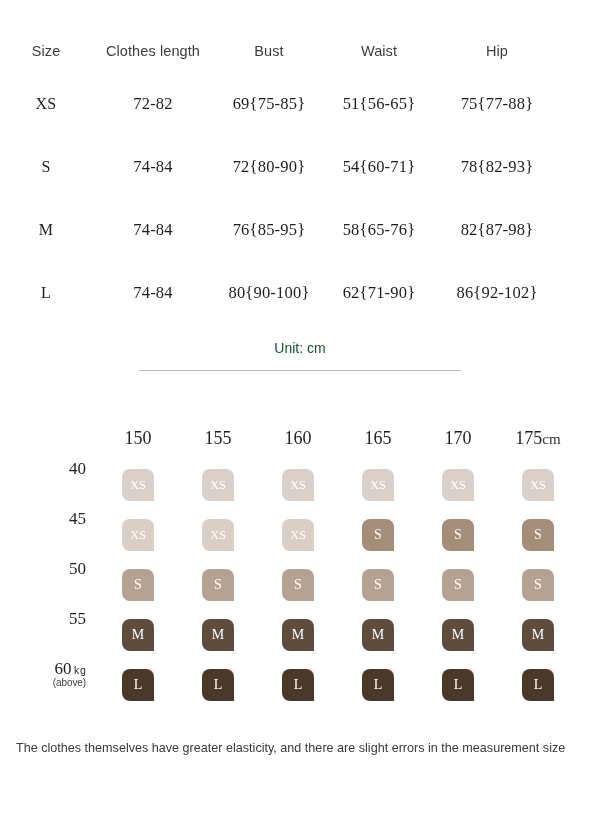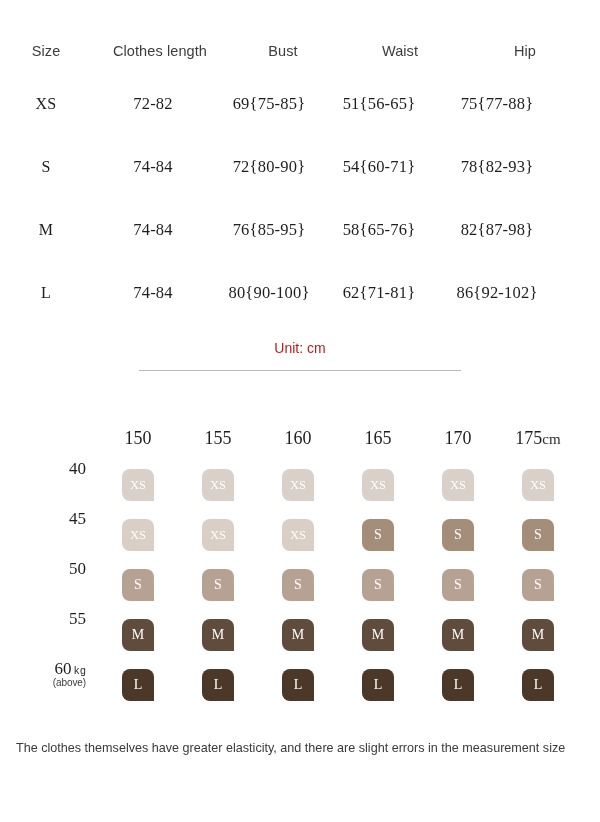--- a/index.html
+++ b/index.html
@@ -22,21 +22,21 @@
     position: absolute;
     top: 30px;
     left: 0;
     width: 600px;
   }
   .tbl-row {
     display: flex;
     align-items: center;
     width: 600px;
   }
-  .tbl-head-row { height: 42px; gap: 7px; }
+  .tbl-head-row { height: 42px; }
   .tbl-data-row { height: 63px; }
 
   .col { text-align: center; }
   .col-size   { width: 92px; }
   .col-length { width: 122px; }
   .col-bust   { width: 110px; }
   .col-waist  { width: 110px; }
   .col-hip    { width: 126px; }
 
   .th {
@@ -57,21 +57,21 @@
   #unit-block {
     position: absolute;
     top: 340px;
     left: 0;
     width: 600px;
     text-align: center;
   }
   #unit-label {
     font-family: "Liberation Sans", sans-serif;
     font-size: 14px;
-    color: #b91c1c;
+    color: #14532d;
   }
   #unit-divider {
     margin: 14px auto 0 auto;
     width: 322px;
     height: 1px;
     background: #b9b9b9;
   }
 
   
   #fit-grid {
@@ -194,21 +194,21 @@
     <div class="col col-length td">74-84</div>
     <div class="col col-bust td">76{85-95}</div>
     <div class="col col-waist td">58{65-76}</div>
     <div class="col col-hip td">82{87-98}</div>
   </div>
 
   <div class="tbl-row tbl-data-row">
     <div class="col col-size td td-size">L</div>
     <div class="col col-length td">74-84</div>
     <div class="col col-bust td">80{90-100}</div>
-    <div class="col col-waist td">62{71-81}</div>
+    <div class="col col-waist td">62{71-90}</div>
     <div class="col col-hip td">86{92-102}</div>
   </div>
 
 </div>
 
 <div id="unit-block">
   <div id="unit-label">Unit: cm</div>
   <div id="unit-divider"></div>
 </div>
 

